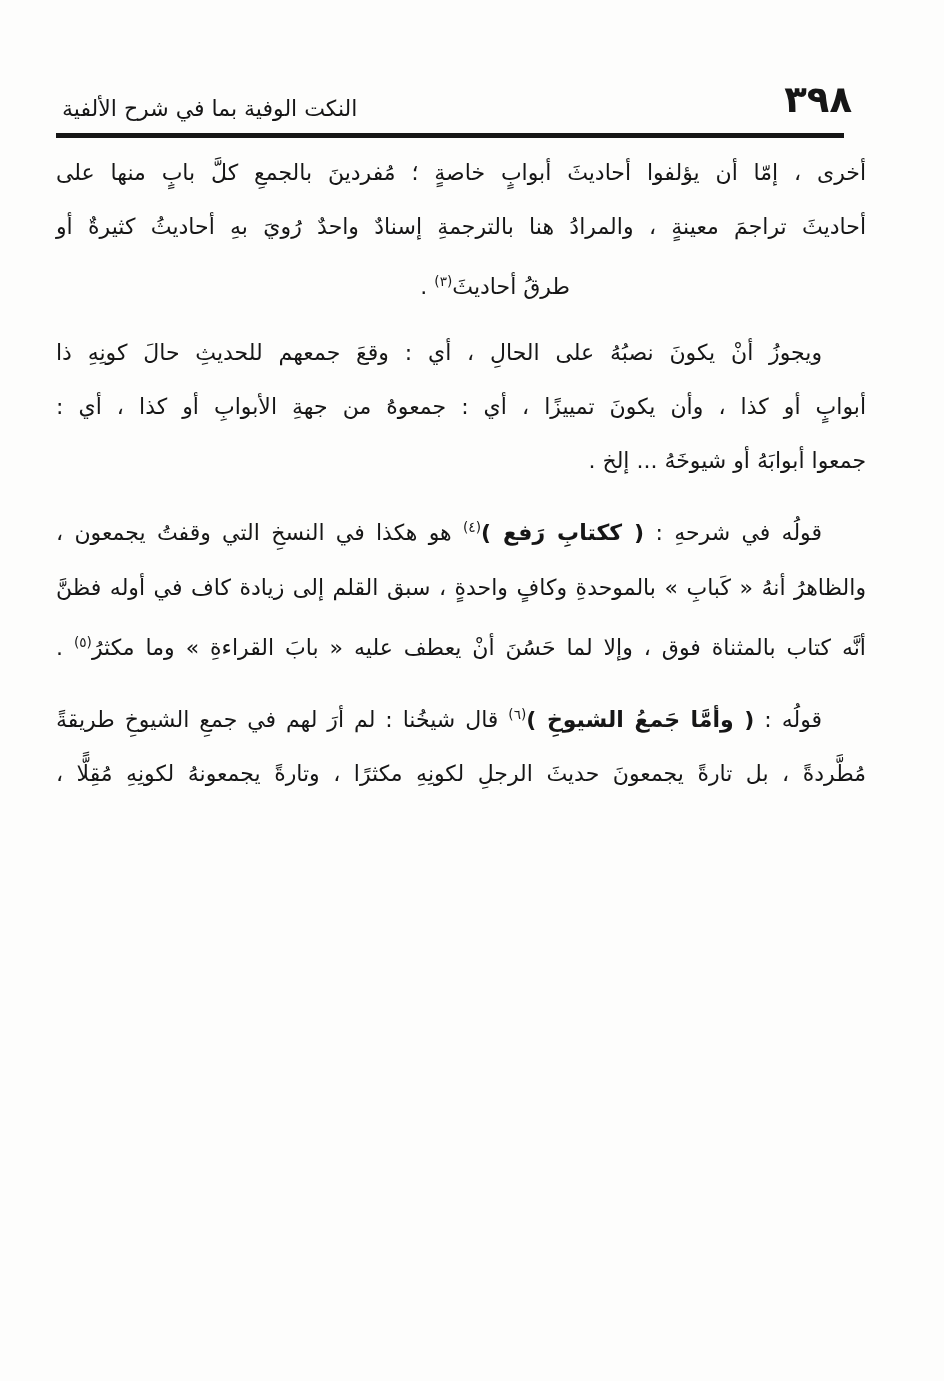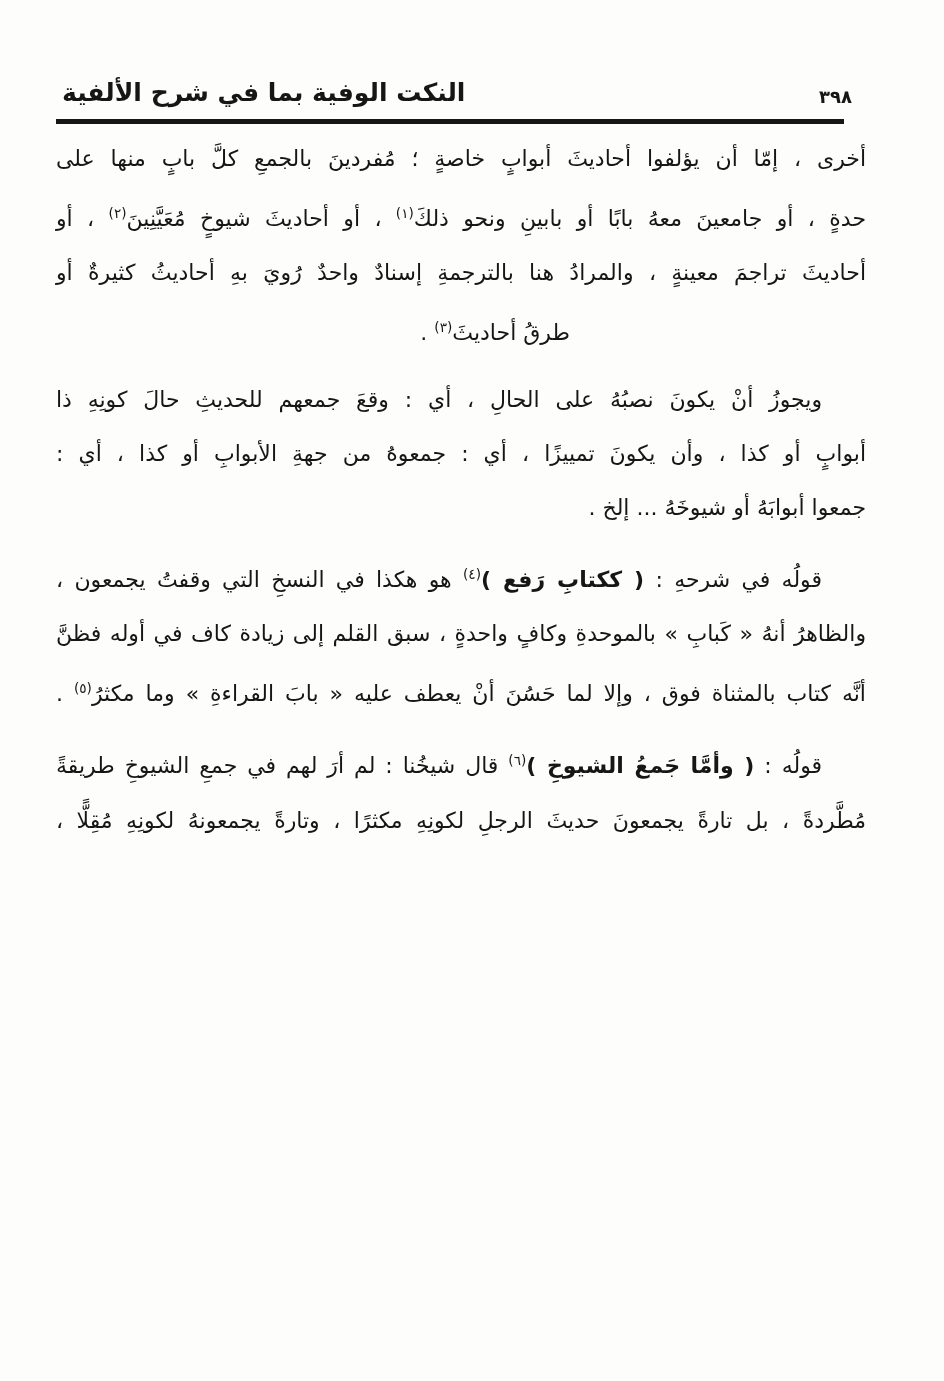--- a/index.html
+++ b/index.html
@@ -14,22 +14,22 @@
     overflow:hidden;
     box-sizing:border-box;
   }
   
   .hdr{
     padding:78px 92px 0 62px;
     display:flex;
     justify-content:space-between;
     align-items:flex-end;
   }
-  .pnum{font-size:18px;font-weight:bold;letter-spacing:2px;}
-  .htitle{font-size:25px;font-weight:bold;}
+  .pnum{font-size:37px;font-weight:bold;letter-spacing:2px;}
+  .htitle{font-size:22px;font-weight:normal;}
   .hrule{margin:12px 100px 0 56px;height:5px;background:#161616;}
   
   .bodytxt{margin:8px 78px 0 56px;}
   .ln{display:block;font-size:22px;line-height:54px;white-space:normal;}
   .jf{text-align:justify;text-align-last:justify;}
   .flush{text-align:right;text-align-last:right;}
   .ind{text-indent:44px;}
   .p1l4{padding-right:296px;text-align:left;text-align-last:right;}
   .para+.para{margin-top:12px;}
   .b{font-weight:bold;}
@@ -44,21 +44,20 @@
     <span class="pnum">٣٩٨</span>
     <span class="htitle">النكت الوفية بما في شرح الألفية</span>
   </header>
 
   <div class="hrule"></div>
 
   <main class="bodytxt">
 
     <div class="para">
       <div class="ln jf"><span>أخرى ، إمّا أن يؤلفوا أحاديثَ أبوابٍ خاصةٍ ؛ مُفردينَ بالجمعِ كلَّ بابٍ منها على</span></div>
-      <div class="ln jf"><span>حدةٍ ، أو جامعينَ معهُ بابًا أو بابينِ ونحو ذلكَ</span><span class="fnm">(١)</span><span> ، أو أحاديثَ شيوخٍ مُعَيَّنِينَ</span><span class="fnm">(٢)</span><span> ، أو</span></div>
       <div class="ln jf"><span>أحاديثَ تراجمَ معينةٍ ، والمرادُ هنا بالترجمةِ إسنادٌ واحدٌ رُويَ بهِ أحاديثُ كثيرةٌ أو</span></div>
       <div class="ln p1l4"><span>طرقُ أحاديثَ</span><span class="fnm">(٣)</span><span> .</span></div>
     </div>
 
     <div class="para">
       <div class="ln jf ind"><span>ويجوزُ أنْ يكونَ نصبُهُ على الحالِ ، أي : وقعَ جمعهم للحديثِ حالَ كونِهِ ذا</span></div>
       <div class="ln jf"><span>أبوابٍ أو كذا ، وأن يكونَ تمييزًا ، أي : جمعوهُ من جهةِ الأبوابِ أو كذا ، أي :</span></div>
       <div class="ln flush"><span>جمعوا أبوابَهُ أو شيوخَهُ ... إلخ .</span></div>
     </div>
 

